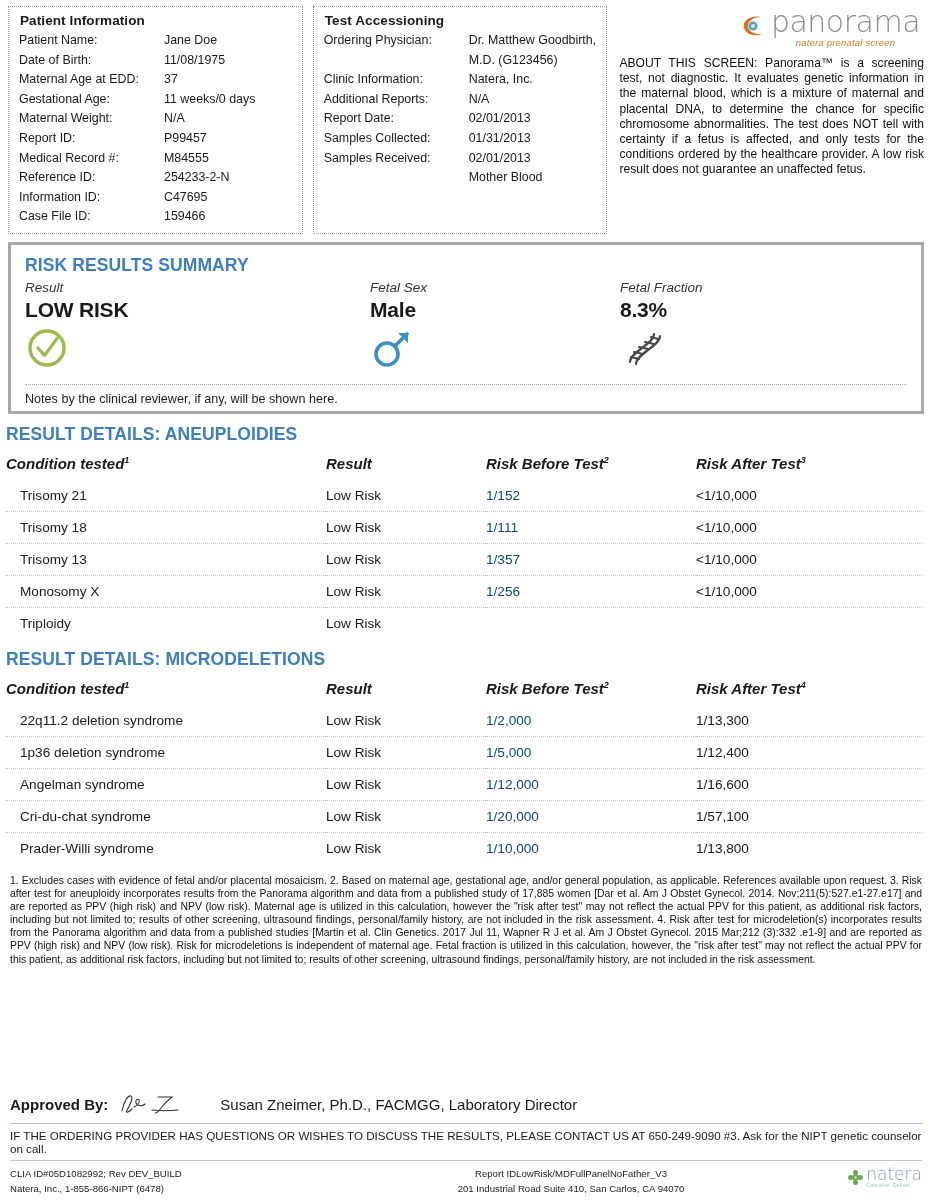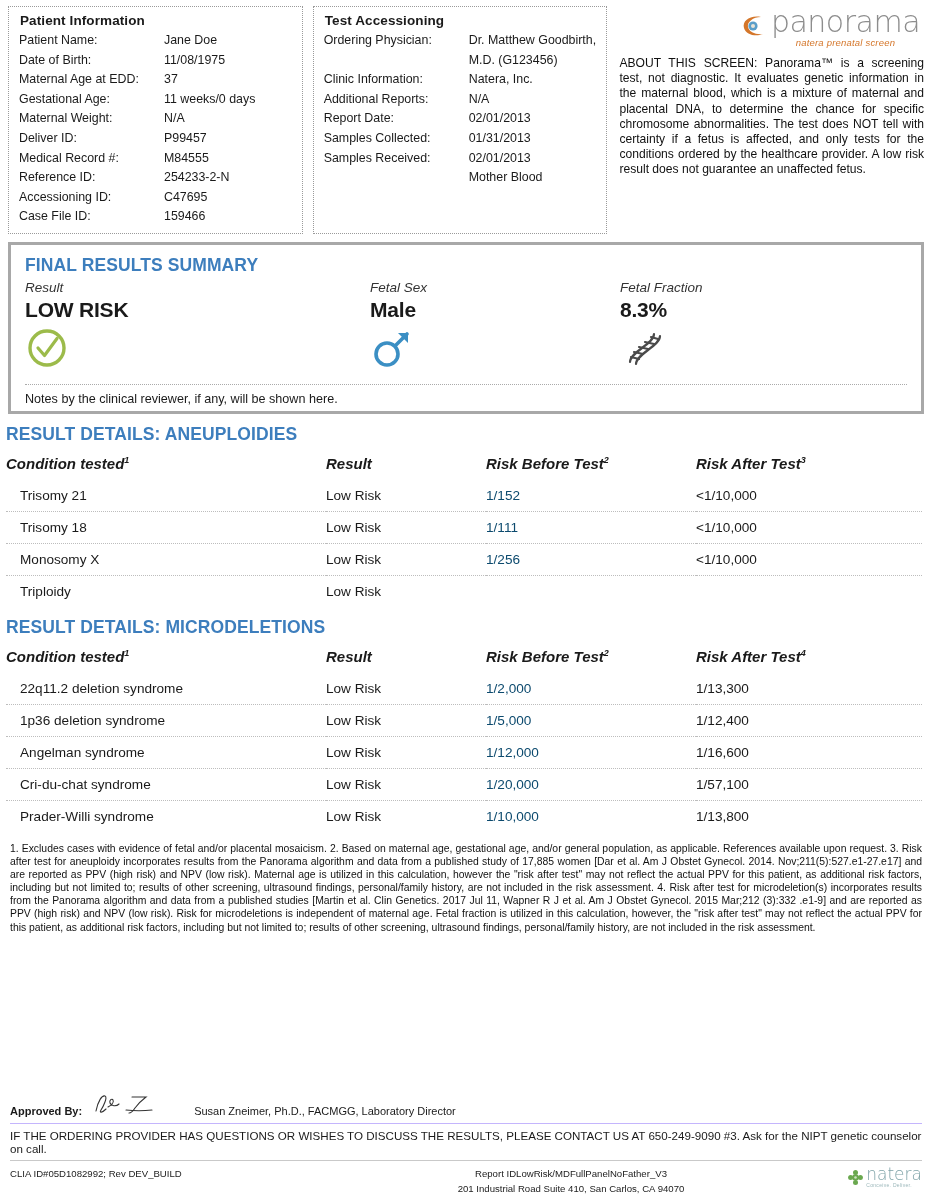--- a/index.html
+++ b/index.html
@@ -50,21 +50,21 @@
   .col-rb{width:210px;color:#0c4a6e;}
   .col-ra{width:auto;}
   th.col-cond{padding-left:0 !important;}
   sup{font-size:9px;vertical-align:super;}
 
   
   .footnotes{margin:10px 10px 0 10px;font-size:10.4px;line-height:13.1px;text-align:justify;color:#111;}
 
   
   .footer{position:absolute;left:0;right:0;bottom:0;padding:0 10px 4px 10px;box-sizing:border-box;}
-  .approved{display:flex;align-items:flex-end;font-size:11px;padding-bottom:4px;}
+  .approved{display:flex;align-items:center;font-size:15px;padding-bottom:4px;}
   .approved b{font-weight:bold;margin-right:4px;}
   .sig{width:104px;height:26px;margin:0 2px;}
   .contact{border-top:1px solid #c4b5fd;border-bottom:1px solid #c9c9c9;font-size:11.6px;padding:5px 0 5px 0;margin-top:2px;}
   .footgrid{display:flex;align-items:flex-start;padding-top:5px;font-size:9.6px;line-height:15px;color:#222;}
   .fg-l{width:330px;}
   .fg-c{flex:1 1 auto;text-align:center;}
   .fg-r{width:120px;display:flex;justify-content:flex-end;align-items:center;}
   .nat-mark{width:15px;height:15px;margin-right:3px;}
   .nat-word{font-size:17px;color:#7fa3a8;font-family:"DejaVu Sans",sans-serif;font-weight:300;line-height:1;}
   .nat-tag{font-size:5px;color:#9bb7ba;letter-spacing:.3px;}
@@ -93,33 +93,33 @@
           </div>
           <div class="irow">
             <div class="ilabel">Gestational Age:</div>
             <div class="ivalue">11 weeks/0 days</div>
           </div>
           <div class="irow">
             <div class="ilabel">Maternal Weight:</div>
             <div class="ivalue">N/A</div>
           </div>
           <div class="irow">
-            <div class="ilabel">Deliver ID:</div>
+            <div class="ilabel">Report ID:</div>
             <div class="ivalue">P99457</div>
           </div>
           <div class="irow">
             <div class="ilabel">Medical Record #:</div>
             <div class="ivalue">M84555</div>
           </div>
           <div class="irow">
             <div class="ilabel">Reference ID:</div>
             <div class="ivalue">254233-2-N</div>
           </div>
           <div class="irow">
-            <div class="ilabel">Accessioning ID:</div>
+            <div class="ilabel">Information ID:</div>
             <div class="ivalue">C47695</div>
           </div>
           <div class="irow">
             <div class="ilabel">Case File ID:</div>
             <div class="ivalue">159466</div>
           </div>
         </div>
     </div>
 
     <div class="infobox box-test">
@@ -172,21 +172,21 @@
         <span class="logo-text">
           <span class="logo-word">panorama</span>
           <span class="logo-tag">natera prenatal screen</span>
         </span>
       </div>
       <div class="about">ABOUT THIS SCREEN: Panorama™ is a screening test, not diagnostic. It evaluates genetic information in the maternal blood, which is a mixture of maternal and placental DNA, to determine the chance for specific chromosome abnormalities. The test does NOT tell with certainty if a fetus is affected, and only tests for the conditions ordered by the healthcare provider. A low risk result does not guarantee an unaffected fetus.</div>
     </div>
   </div>
 
   <div class="summary">
-    <div class="sec-h">FINAL RESULTS SUMMARY</div>
+    <div class="sec-h">RISK RESULTS SUMMARY</div>
     <div class="sumcols">
 
       <div class="sumcol c1">
         <div class="sumlabel">Result</div>
         <div class="sumval">LOW RISK</div>
         <div class="iconbox">
           <svg viewBox="0 0 44 44" width="44" height="44">
             <circle cx="22" cy="22" r="17" fill="none" stroke="#9cbb4a" stroke-width="3.4"></circle>
             <path d="M13 22 L19.5 29.5 L32 12.5" fill="none" stroke="#9cbb4a" stroke-width="3.2" stroke-linecap="round" stroke-linejoin="round"></path>
           </svg>
@@ -245,20 +245,26 @@
             <td class="col-rb">1/152</td>
             <td class="col-ra">&lt;1/10,000</td>
           </tr>
           <tr>
             <td class="col-cond">Trisomy 18</td>
             <td class="col-res">Low Risk</td>
             <td class="col-rb">1/111</td>
             <td class="col-ra">&lt;1/10,000</td>
           </tr>
           <tr>
+            <td class="col-cond">Trisomy 13</td>
+            <td class="col-res">Low Risk</td>
+            <td class="col-rb">1/357</td>
+            <td class="col-ra">&lt;1/10,000</td>
+          </tr>
+          <tr>
             <td class="col-cond">Monosomy X</td>
             <td class="col-res">Low Risk</td>
             <td class="col-rb">1/256</td>
             <td class="col-ra">&lt;1/10,000</td>
           </tr>
           <tr>
             <td class="col-cond">Triploidy</td>
             <td class="col-res">Low Risk</td>
             <td class="col-rb"></td>
             <td class="col-ra"></td>
@@ -327,20 +333,21 @@
             <path d="M38 19 C46 20 56 20 64 19"></path>
           </g>
         </svg>
       </span>
       <span>Susan Zneimer, Ph.D., FACMGG, Laboratory Director</span>
     </div>
     <div class="contact">IF THE ORDERING PROVIDER HAS QUESTIONS OR WISHES TO DISCUSS THE RESULTS, PLEASE CONTACT US AT 650-249-9090 #3. Ask for the NIPT genetic counselor on call.</div>
     <div class="footgrid">
       <div class="fg-l">
         <div>CLIA ID#05D1082992; Rev DEV_BUILD</div>
+        <div>Natera, Inc., 1-855-866-NIPT (6478)</div>
       </div>
       <div class="fg-c">
         <div>Report IDLowRisk/MDFullPanelNoFather_V3</div>
         <div>201 Industrial Road Suite 410, San Carlos, CA 94070</div>
       </div>
       <div class="fg-r">
         <span class="nat-mark">
           <svg viewBox="0 0 15 15" width="15" height="15">
             <g fill="#6aa84f">
               <circle cx="7.5" cy="2.6" r="2.5"></circle>

